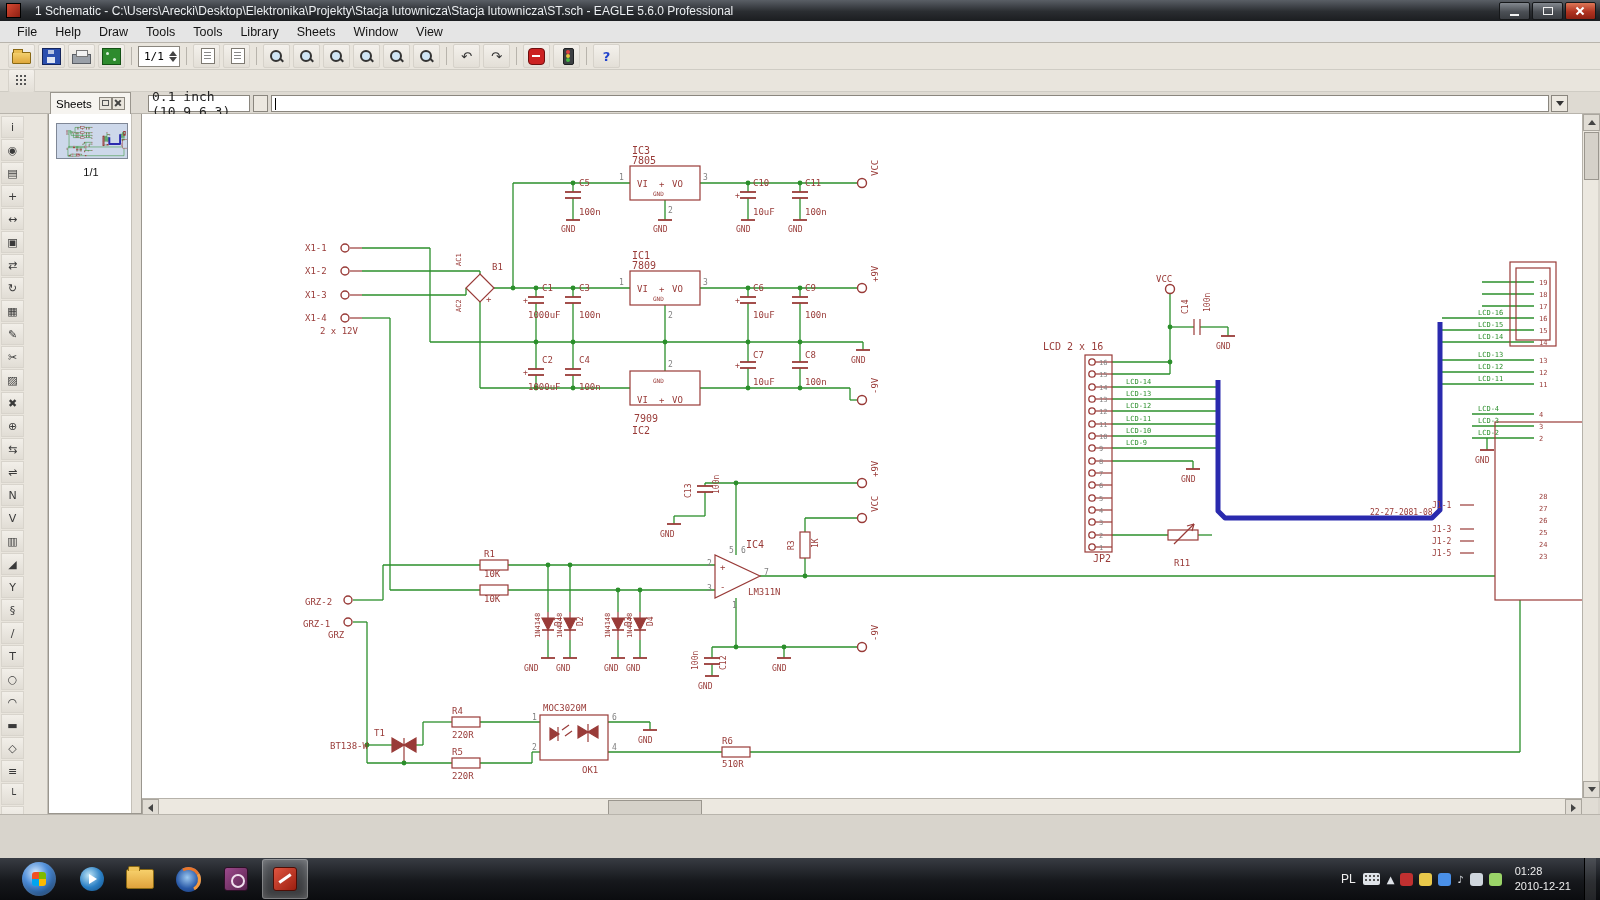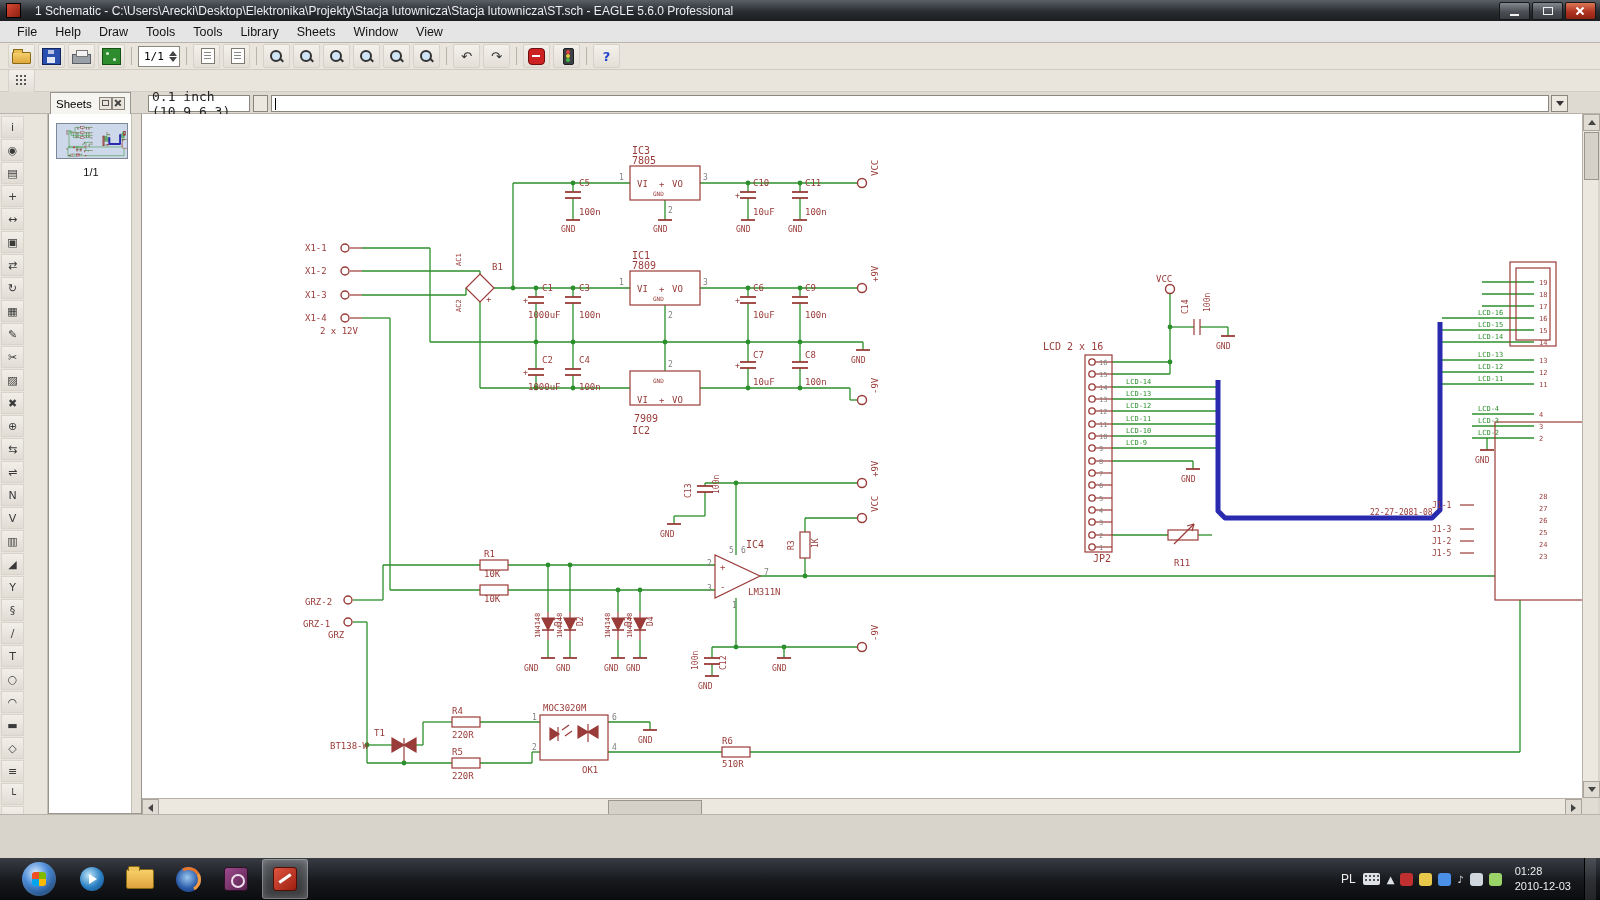--- a/index.html
+++ b/index.html
@@ -1136,19 +1136,19 @@
           <span class="trayglyph">▲</span>
           <span class="traydot" style="background: rgb(192, 48, 48);"></span>
           <span class="traydot" style="background: rgb(232, 200, 74);"></span>
           <span class="traydot" style="background: rgb(74, 144, 232);"></span>
           <span class="trayglyph">♪</span>
           <span class="traydot" style="background: rgb(207, 214, 221);"></span>
           <span class="traydot" style="background: rgb(154, 212, 104);"></span>
         </span>
       <span class="clock">
         <span>01:28</span><br>
-        <span>2010-12-03</span>
+        <span>2010-12-21</span>
       </span>
       <span class="showdesk"></span>
     </div>
   </div>
 
 </div>
 
 </body></html>

